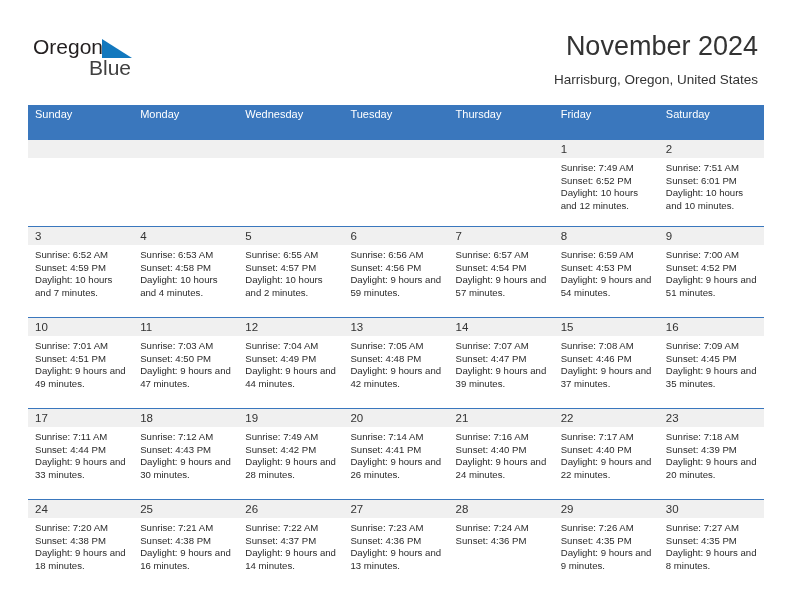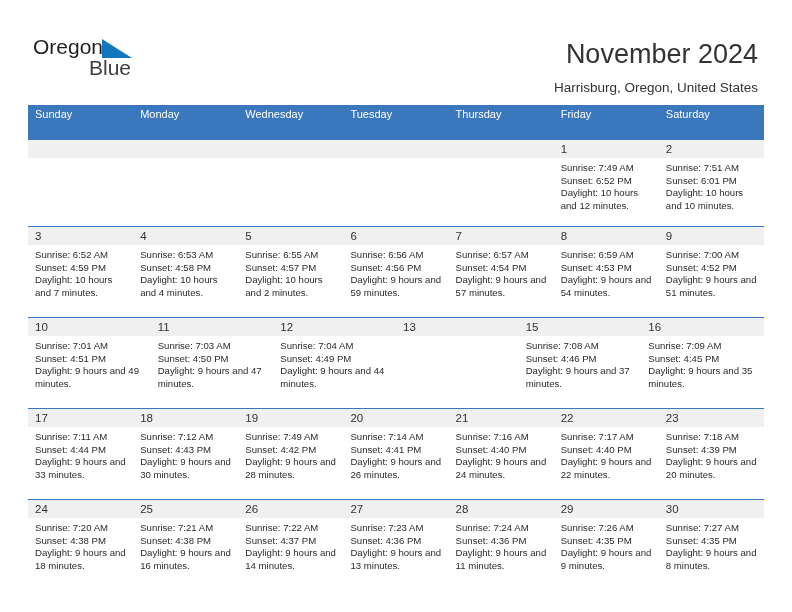--- a/index.html
+++ b/index.html
@@ -61,21 +61,20 @@
     font-size: 21px;
     color: #404040;
     font-family: "Liberation Sans", sans-serif;
     line-height: 22px;
   }
   .title-block {
     position: absolute;
     right: 34px;
     top: 30px;
     text-align: right;
-    margin-top: 8px;
   }
   .cal-title {
     font-size: 27px;
     color: #333333;
     font-weight: normal;
     line-height: 33px;
     white-space: nowrap;
   }
   .cal-location {
     font-size: 13.5px;
@@ -291,20 +290,33 @@
           <div class="day-cell">
             <div class="day-number">12</div>
             <div class="day-info">
               <div>Sunrise: 7:04 AM</div>
               <div>Sunset: 4:49 PM</div>
               <div class="wrap">Daylight: 9 hours and 44 minutes.</div>
             </div>
           </div>
           <div class="day-cell">
             <div class="day-number">13</div>
+            <div class="day-info">
+              <div>Sunrise: 7:05 AM</div>
+              <div>Sunset: 4:48 PM</div>
+              <div class="wrap">Daylight: 9 hours and 42 minutes.</div>
+            </div>
+          </div>
+          <div class="day-cell">
+            <div class="day-number">14</div>
+            <div class="day-info">
+              <div>Sunrise: 7:07 AM</div>
+              <div>Sunset: 4:47 PM</div>
+              <div class="wrap">Daylight: 9 hours and 39 minutes.</div>
+            </div>
           </div>
           <div class="day-cell">
             <div class="day-number">15</div>
             <div class="day-info">
               <div>Sunrise: 7:08 AM</div>
               <div>Sunset: 4:46 PM</div>
               <div class="wrap">Daylight: 9 hours and 37 minutes.</div>
             </div>
           </div>
           <div class="day-cell">
@@ -405,21 +417,20 @@
               <div>Sunrise: 7:23 AM</div>
               <div>Sunset: 4:36 PM</div>
               <div class="wrap">Daylight: 9 hours and 13 minutes.</div>
             </div>
           </div>
           <div class="day-cell">
             <div class="day-number">28</div>
             <div class="day-info">
               <div>Sunrise: 7:24 AM</div>
               <div>Sunset: 4:36 PM</div>
-              <div class="wrap">Daylight: 9 hours and 11 minutes.</div>
             </div>
           </div>
           <div class="day-cell">
             <div class="day-number">29</div>
             <div class="day-info">
               <div>Sunrise: 7:26 AM</div>
               <div>Sunset: 4:35 PM</div>
               <div class="wrap">Daylight: 9 hours and 9 minutes.</div>
             </div>
           </div>

